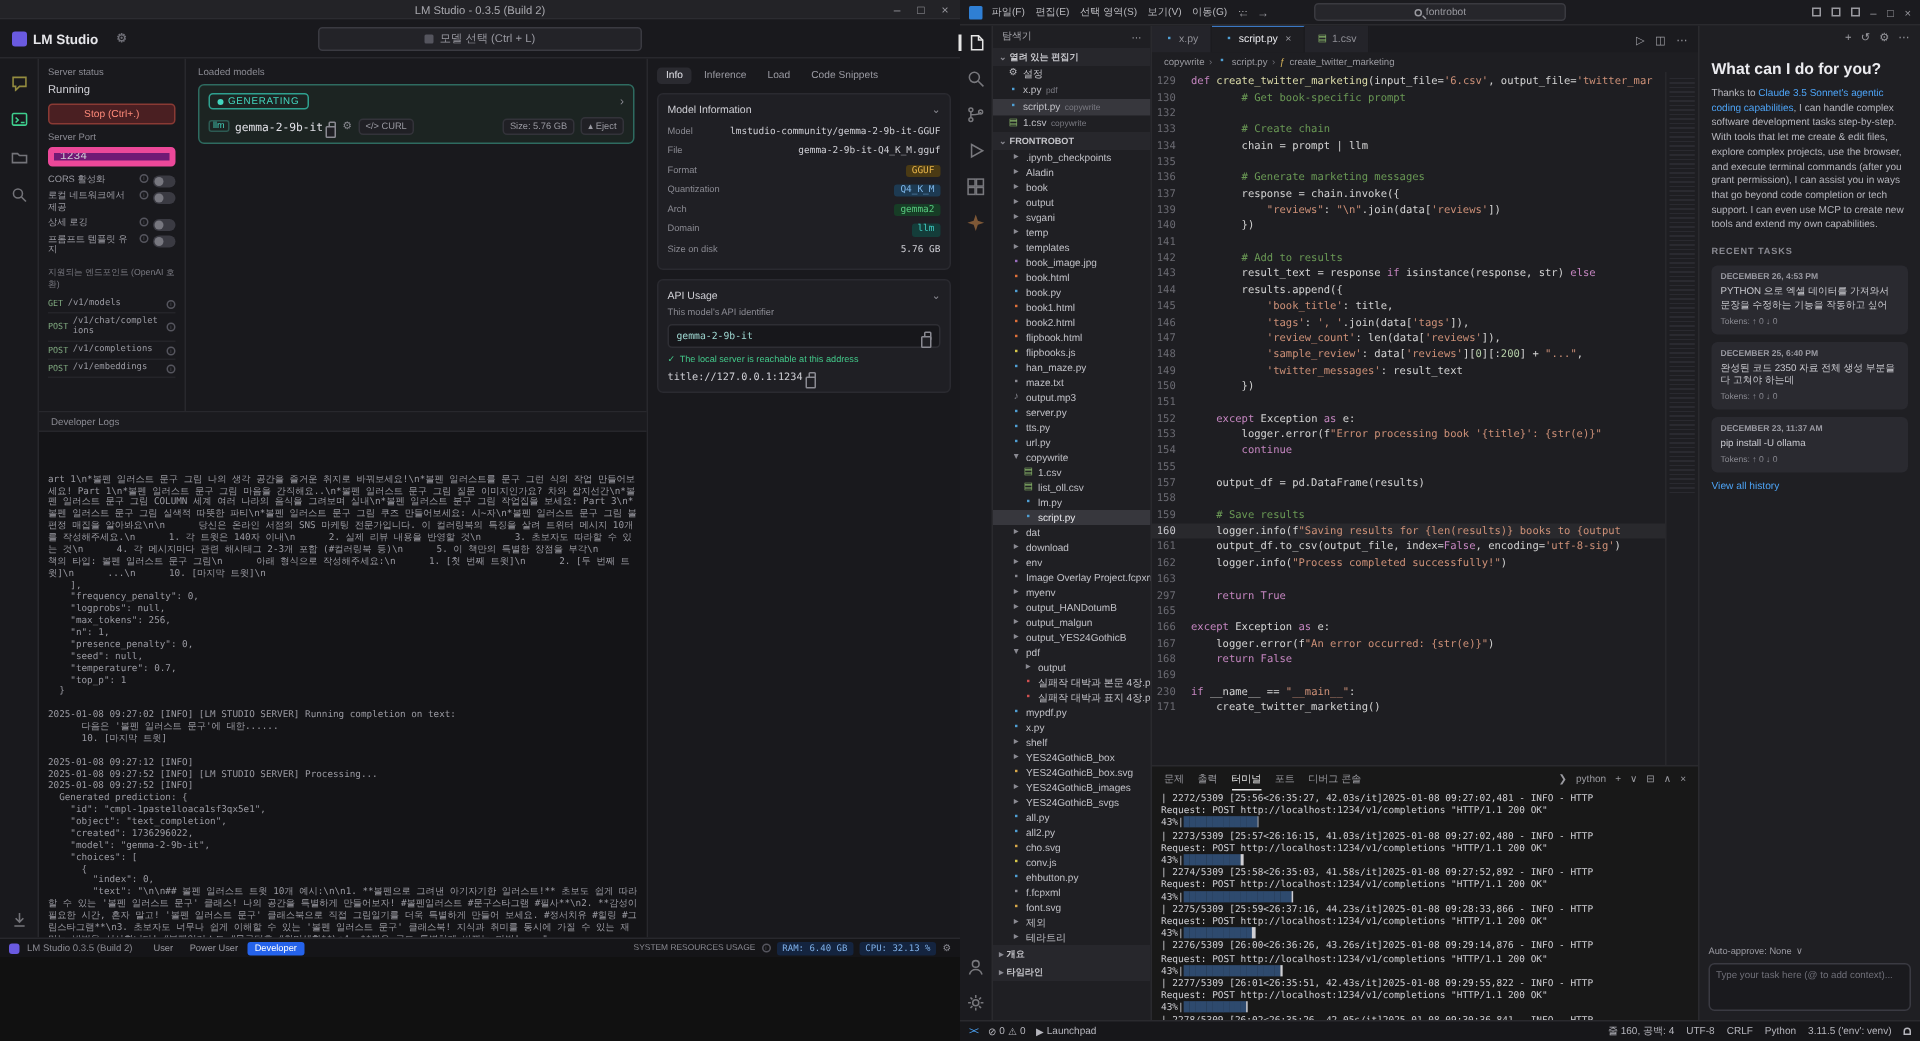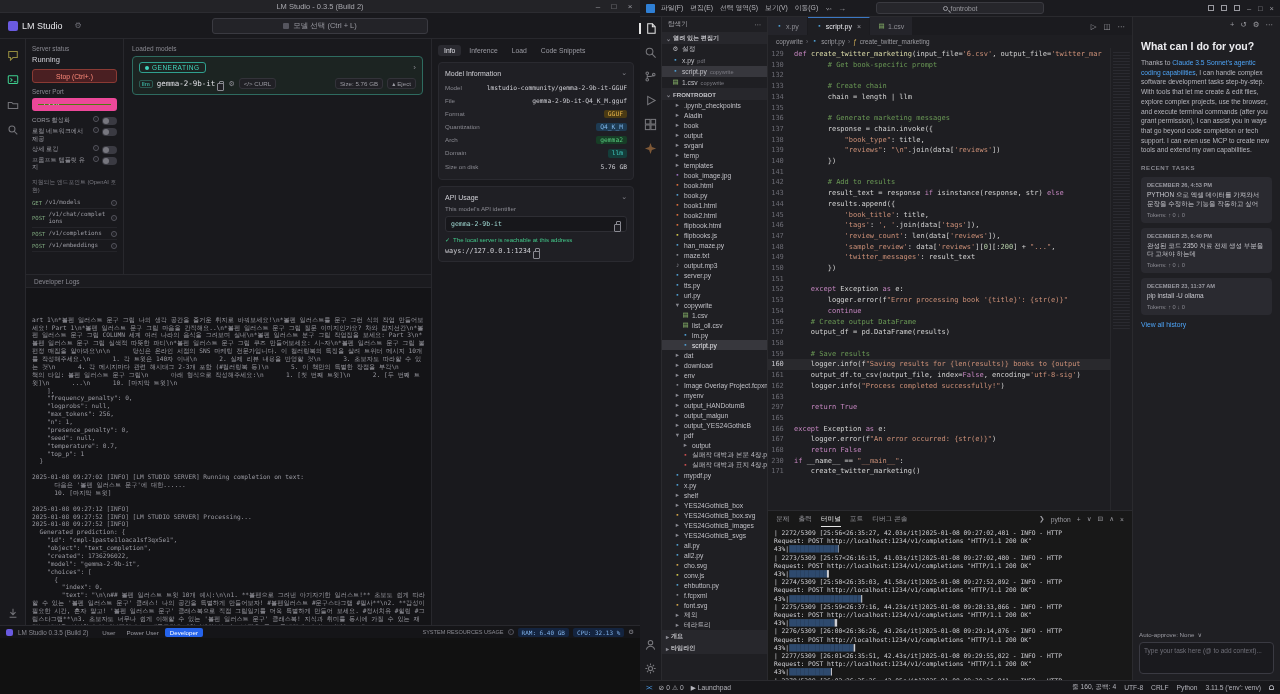--- a/index.html
+++ b/index.html
@@ -6,36 +6,36 @@
 html,body{background:#000}
 #screen{position:relative;width:1280px;height:694px;overflow:hidden;background:#111;font-family:"Liberation Sans",sans-serif;color:#ccc;cursor:default}
 svg{display:block}
 
 #lm{position:absolute;left:0;top:0;width:640px;height:638px;background:#19191d;display:flex;flex-direction:column}
 .ls-titlebar{height:13px;background:#232327;border-bottom:1px solid #2c2c31;display:flex;align-items:center;justify-content:center;position:relative;flex:none}
 .ls-title{font-size:7.5px;color:#a8a8ae}
 .win-ctrls{position:absolute;right:2px;top:0;display:flex;height:100%}
 .win-ctrls span{width:16px;text-align:center;font-size:8px;color:#9a9aa0;line-height:13px}
 .ls-header{height:26px;background:#19191d;border-bottom:1px solid #28282d;display:flex;align-items:center;padding:0 8px;position:relative;flex:none}
-.ls-logo{display:flex;align-items:center;gap:4px;font-size:9px;font-weight:normal;color:#e6e6ea}
+.ls-logo{display:flex;align-items:center;gap:4px;font-size:9px;font-weight:bold;color:#e6e6ea}
 .logo-mark{width:10px;height:10px;border-radius:2px;background:#6a5ae0;flex:none}
 .hdr-tool{margin-left:8px;font-size:8px;color:#6e6e76}
 .ls-modelselect{position:absolute;left:50%;transform:translateX(-50%);width:216px;height:16px;background:#232328;border:1px solid #3a3a41;border-radius:3px;display:flex;align-items:center;justify-content:center;gap:4px;font-size:7.5px;color:#9a9aa2}
 .msel-icon{width:6px;height:6px;background:#55555e;border-radius:1px}
 .ls-body{flex:1;display:flex;min-height:0}
 .ls-rail{width:26px;background:#19191d;border-right:1px solid #28282d;display:flex;flex-direction:column;align-items:center;padding:10px 0 6px;gap:13px;flex:none}
 .rail-ico{width:12px;height:12px;opacity:.7}
 .rail-ico.active{opacity:1}
 .ls-colwrap{flex:1;display:flex;flex-direction:column;min-width:0;border-right:1px solid #28282d}
 .ls-top{display:flex;height:236px;border-bottom:1px solid #28282d;flex:none;min-height:0}
 .ls-side{width:98px;border-right:1px solid #28282d;padding:6px;display:flex;flex-direction:column;gap:3px;overflow:hidden;flex:none}
 .side-label{font-size:6.3px;color:#8a8a92}
 .side-value{font-size:7.5px;color:#d0d0d6}
 .stop-btn{height:14px;background:#4a1f22;border:1px solid #8a3a34;color:#ff8a7a;border-radius:3px;font-size:6.8px;display:flex;align-items:center;justify-content:center;margin:2px 0}
-.port-input{width:100%;height:13px;background:#4d7c0f;border:6px solid #ec4899;border-radius:3px;color:#cfcfd5;font-size:7.5px;padding:0 4px;font-family:Liberation Mono, monospace}
+.port-input{width:100%;height:13px;background:#701a75;border:4px solid #ec4899;border-radius:3px;color:#cfcfd5;font-size:7.5px;padding:0 4px;font-family:Liberation Mono, monospace}
 .tog-row{display:flex;align-items:flex-start;justify-content:space-between;gap:3px;margin-top:2px}
 .tog-label{font-size:6.2px;color:#9a9aa2;line-height:1.25;flex:1}
 .inf{display:inline-block;width:6px;height:6px;border:1px solid #55555e;border-radius:50%;color:#55555e;font-size:4px;line-height:4px;text-align:center;flex:none}
 .toggle{width:15px;height:8px;border-radius:4px;background:#3a3a42;position:relative;flex:none;margin-top:1px}
 .toggle::after{content:"";position:absolute;left:1px;top:1px;width:6px;height:6px;border-radius:50%;background:#77777f}
 .ep-head{font-size:5.8px;color:#7a7a82;margin-top:5px;line-height:1.3}
 .ep-row{display:flex;align-items:center;gap:3px;padding:2px 0;border-bottom:1px solid #242429}
 .ep-m{font-size:5.6px;color:#7fa87f;font-family:"DejaVu Sans Mono",monospace;flex:none}
 .ep-p{font-size:5.9px;color:#9a9aa2;flex:1;font-family:"DejaVu Sans Mono",monospace;word-break:break-all;line-height:1.2}
 .ls-main{flex:1;padding:6px 8px;overflow:hidden;min-width:0}
@@ -384,21 +384,21 @@
           <div class="il">This model's API identifier</div>
           <div class="api-id">
             <span>gemma-2-9b-it</span>
             <span class="ic-copy"></span>
           </div>
           <div class="reach">
             <span>✓</span>
             <span>The local server is reachable at this address</span>
           </div>
           <div class="addr">
-            <span>ways://127.0.0.1:1234</span>
+            <span>title://127.0.0.1:1234</span>
             <span class="ic-copy"></span>
           </div>
         </div>
       </aside>
     </div>
 
     <div class="ls-status">
       <span class="logo-mark" style="width:7px;height:7px"></span>
       <span>LM Studio 0.3.5 (Build 2)</span>
       <span class="mode-seg">
@@ -856,54 +856,54 @@
           <span style="color:#d8b45a">ƒ</span>
           <span>create_twitter_marketing</span>
         </div>
 
         <div class="codewrap">
           <div class="codelines">
               <div class="code-row"><span class="gut">129</span><span class="src"><span class="sy-k">def</span> <span class="sy-f">create_twitter_marketing</span>(input_file=<span class="sy-s">'6.csv'</span>, output_file=<span class="sy-s">'twitter_mar</span></span></div>
               <div class="code-row"><span class="gut">130</span><span class="src"><span class="sy-c">        # Get book-specific prompt</span></span></div>
               <div class="code-row"><span class="gut">132</span><span class="src"></span></div>
               <div class="code-row"><span class="gut">133</span><span class="src"><span class="sy-c">        # Create chain</span></span></div>
-              <div class="code-row"><span class="gut">134</span><span class="src">        chain = length | llm</span></div>
+              <div class="code-row"><span class="gut">134</span><span class="src">        chain = prompt | llm</span></div>
               <div class="code-row"><span class="gut">135</span><span class="src"></span></div>
               <div class="code-row"><span class="gut">136</span><span class="src"><span class="sy-c">        # Generate marketing messages</span></span></div>
               <div class="code-row"><span class="gut">137</span><span class="src">        response = chain.invoke({</span></div>
-              <div class="code-row"><span class="gut">138</span><span class="src">            <span class="sy-s">"book_type"</span>: title,</span></div>
               <div class="code-row"><span class="gut">139</span><span class="src">            <span class="sy-s">"reviews"</span>: <span class="sy-s">"\n"</span>.join(data[<span class="sy-s">'reviews'</span>])</span></div>
               <div class="code-row"><span class="gut">140</span><span class="src">        })</span></div>
               <div class="code-row"><span class="gut">141</span><span class="src"></span></div>
               <div class="code-row"><span class="gut">142</span><span class="src"><span class="sy-c">        # Add to results</span></span></div>
               <div class="code-row"><span class="gut">143</span><span class="src">        result_text = response <span class="sy-k">if</span> isinstance(response, str) <span class="sy-k">else</span></span></div>
               <div class="code-row"><span class="gut">144</span><span class="src">        results.append({</span></div>
               <div class="code-row"><span class="gut">145</span><span class="src">            <span class="sy-s">'book_title'</span>: title,</span></div>
               <div class="code-row"><span class="gut">146</span><span class="src">            <span class="sy-s">'tags'</span>: <span class="sy-s">', '</span>.join(data[<span class="sy-s">'tags'</span>]),</span></div>
               <div class="code-row"><span class="gut">147</span><span class="src">            <span class="sy-s">'review_count'</span>: len(data[<span class="sy-s">'reviews'</span>]),</span></div>
               <div class="code-row"><span class="gut">148</span><span class="src">            <span class="sy-s">'sample_review'</span>: data[<span class="sy-s">'reviews'</span>][<span class="sy-n">0</span>][:<span class="sy-n">200</span>] + <span class="sy-s">"..."</span>,</span></div>
               <div class="code-row"><span class="gut">149</span><span class="src">            <span class="sy-s">'twitter_messages'</span>: result_text</span></div>
               <div class="code-row"><span class="gut">150</span><span class="src">        })</span></div>
               <div class="code-row"><span class="gut">151</span><span class="src"></span></div>
               <div class="code-row"><span class="gut">152</span><span class="src">    <span class="sy-k">except</span> Exception <span class="sy-k">as</span> e:</span></div>
               <div class="code-row"><span class="gut">153</span><span class="src">        logger.error(f<span class="sy-s">"Error processing book '{title}': {str(e)}"</span></span></div>
               <div class="code-row"><span class="gut">154</span><span class="src">        <span class="sy-k">continue</span></span></div>
-              <div class="code-row"><span class="gut">156</span><span class="src"><span class="sy-c">    # Create output DataFrame</span></span></div>
+              <div class="code-row"><span class="gut">155</span><span class="src"></span></div>
               <div class="code-row"><span class="gut">157</span><span class="src">    output_df = pd.DataFrame(results)</span></div>
               <div class="code-row"><span class="gut">158</span><span class="src"></span></div>
               <div class="code-row"><span class="gut">159</span><span class="src"><span class="sy-c">    # Save results</span></span></div>
               <div class="code-row cur"><span class="gut">160</span><span class="src">    logger.info(f<span class="sy-s">"Saving results for {len(results)} books to {output</span></span></div>
               <div class="code-row"><span class="gut">161</span><span class="src">    output_df.to_csv(output_file, index=<span class="sy-k">False</span>, encoding=<span class="sy-s">'utf-8-sig'</span>)</span></div>
               <div class="code-row"><span class="gut">162</span><span class="src">    logger.info(<span class="sy-s">"Process completed successfully!"</span>)</span></div>
               <div class="code-row"><span class="gut">163</span><span class="src"></span></div>
               <div class="code-row"><span class="gut">297</span><span class="src">    <span class="sy-k">return</span> <span class="sy-k">True</span></span></div>
               <div class="code-row"><span class="gut">165</span><span class="src"></span></div>
               <div class="code-row"><span class="gut">166</span><span class="src"><span class="sy-k">except</span> Exception <span class="sy-k">as</span> e:</span></div>
               <div class="code-row"><span class="gut">167</span><span class="src">    logger.error(f<span class="sy-s">"An error occurred: {str(e)}"</span>)</span></div>
               <div class="code-row"><span class="gut">168</span><span class="src">    <span class="sy-k">return</span> <span class="sy-k">False</span></span></div>
+              <div class="code-row"><span class="gut">169</span><span class="src"></span></div>
               <div class="code-row"><span class="gut">230</span><span class="src"><span class="sy-k">if</span> __name__ == <span class="sy-s">"__main__"</span>:</span></div>
               <div class="code-row"><span class="gut">171</span><span class="src">    create_twitter_marketing()</span></div>
             </div>
           <div class="minimap"></div>
         </div>
 
         <div class="panel">
           <div class="panel-tabs">
             <div style="display:flex;gap:9px;height:100%">
 

